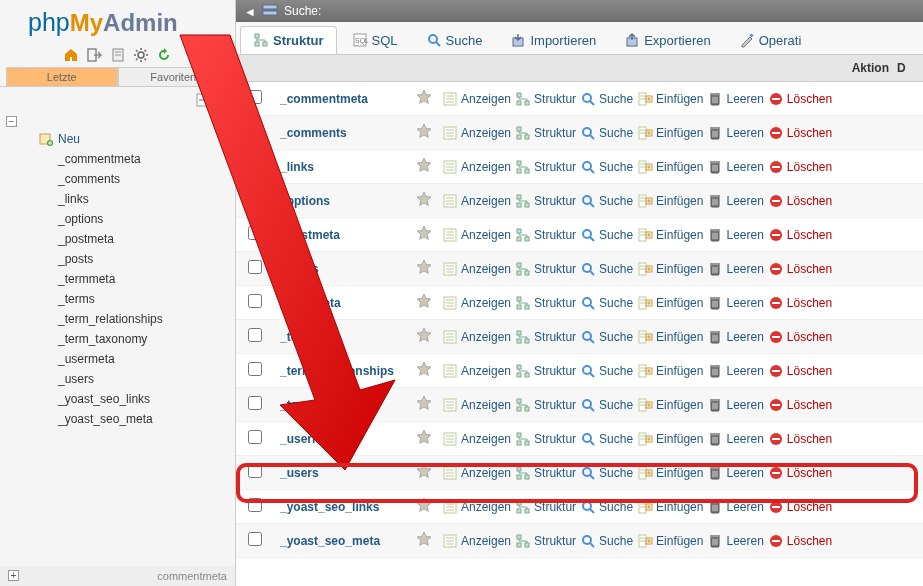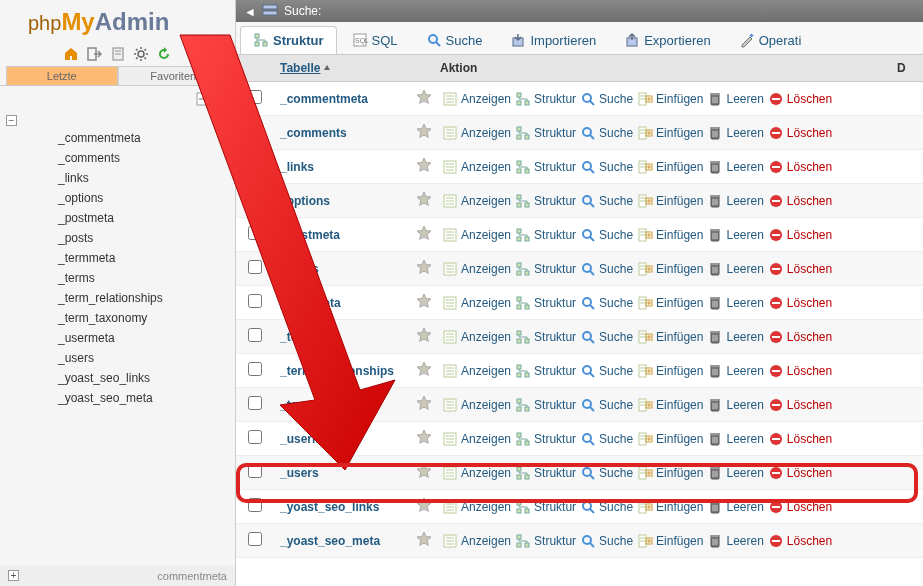--- a/index.html
+++ b/index.html
@@ -1,20 +1,20 @@
 <!DOCTYPE html>
 <html><head>
 <meta charset="utf-8">
 <style>
 * { box-sizing: border-box; margin: 0; padding: 0; }
 body { font-family: Arial, sans-serif; font-size: 12px; background: #fff; width: 923px; height: 586px; overflow: hidden; position: relative; }
 
 .sidebar { position: absolute; left: 0; top: 0; width: 236px; height: 586px; background: #f5f5f5; border-right: 1px solid #ccc; }
 .logo { padding: 8px 10px 4px 28px; }
-.logo-php { color: #a16207; font-size: 20px; font-weight: normal; font-family: "Trebuchet MS", sans-serif; }
+.logo-php { color: #0369a1; font-size: 25px; font-weight: normal; font-family: "Trebuchet MS", sans-serif; }
 .logo-my { color: #e48e00; font-size: 24px; font-weight: bold; font-family: "Trebuchet MS", sans-serif; margin-top: 45px; }
 .logo-admin { color: #6b7a99; font-size: 24px; font-weight: bold; font-family: "Trebuchet MS", sans-serif; margin-top: 25px; }
 
 .toolbar-icons { text-align: center; padding: 6px 0 4px; }
 .toolbar-icons span { display: inline-block; width: 16px; height: 16px; margin: 0 2px; vertical-align: middle; }
 
 .recent-tabs { display: flex; padding: 0 6px; border-bottom: 1px solid #ccc; }
 .recent-tabs button { flex: 1; font-size: 11px; padding: 3px 0; background: #eee; border: 1px solid #ccc; border-bottom: none; cursor: pointer; color: #666; }
 .recent-tabs button.active { background: #fdba74; }
 
@@ -38,21 +38,21 @@
 .breadcrumb a { color: #fff; text-decoration: none; }
 
 .tabs { display: flex; border-bottom: 1px solid #ccc; background: #f7f7f7; padding: 4px 4px 0 4px; }
 .tab { padding: 5px 12px 6px; margin-right: 2px; border: 1px solid transparent; border-bottom: none; border-radius: 4px 4px 0 0; color: #235a81; font-size: 13px; cursor: pointer; display: flex; align-items: center; gap: 4px; }
 .tab.active { background: #fff; border-color: #ccc; font-weight: bold; }
 .tab .ticon { width: 16px; height: 16px; }
 
 .thead { display: flex; background: #e5e5e5; border-bottom: 1px solid #ccc; font-weight: bold; font-size: 12px; }
 .thead .col-chk { width: 40px; padding: 6px 8px; }
 .thead .col-name { width: 160px; padding: 6px 4px; color: #235a81; text-decoration: underline; cursor: pointer; display: flex; align-items: center; gap: 2px; }
-.thead .col-action { flex: 1; padding: 6px 4px; color: #333; }
+.thead .col-action { flex: 1; padding: 6px 4px; color: #333; text-align: right; }
 .thead .col-end { width: 30px; padding: 6px 4px; color: #333; }
 
 .rows { }
 .trow { display: flex; align-items: center; height: 34px; font-size: 12px; border-bottom: 1px solid #eee; }
 .trow.odd { background: #f7f7f7; }
 .trow.even { background: #fff; }
 .trow .col-chk { width: 40px; padding: 0 12px; }
 .trow .col-star { width: 22px; }
 .trow .col-name { width: 140px; padding: 0 4px; }
 .trow .col-name a { color: #235a81; font-weight: bold; text-decoration: none; }
@@ -107,20 +107,28 @@
             <line x1="3" y1="7" x2="11" y2="7" stroke="#666"></line>
           </svg></span>
       <span><svg viewBox="0 0 14 14">
             <path d="M3 7a2 2 0 0 1 2-2h1v1H5a1 1 0 0 0 0 2h1v1H5a2 2 0 0 1-2-2zm5-2h1a2 2 0 0 1 0 4H8V8h1a1 1 0 0 0 0-2H8V5zM5 7h4" stroke="#888" fill="none"></path>
           </svg></span>
     </div>
     <div class="tree-row db">
       <span class="expand">−</span>
     </div>
     <div style="padding-left:18px">
+      <div class="tree-row">
+        <span class="ticon"><svg viewBox="0 0 16 16">
+              <rect x="2" y="3" width="10" height="10" fill="#fbe9b7" stroke="#c6a34b"></rect>
+              <circle cx="12" cy="12" r="3" fill="#4a4"></circle>
+              <path d="M12 10v4M10 12h4" stroke="#fff"></path>
+            </svg></span>
+        <span>Neu</span>
+      </div>
       <div class="tree-tables" id="sidebar-tables">
           <div>_commentmeta</div>
           <div>_comments</div>
           <div>_links</div>
           <div>_options</div>
           <div>_postmeta</div>
           <div>_posts</div>
           <div>_termmeta</div>
           <div>_terms</div>
           <div>_term_relationships</div>
@@ -190,26 +198,20 @@
         <span class="ticon"><svg viewBox="0 0 16 16">
             <path d="M3 13l8-8 2 2-8 8H3v-2z" fill="#ccc" stroke="#777"></path>
             <rect x="11" y="2" width="3" height="3" fill="#5a90d9" transform="rotate(45 12.5 3.5)"></rect>
           </svg></span>
         <span>Operati</span>
       </div>
     </div>
 
   <div class="thead">
     <div class="col-chk"></div>
-    <div class="col-name">
-      <span>Tabelle</span>
-      <svg width="10" height="10" viewBox="0 0 10 10">
-          <path d="M5 2L2 7h6z" fill="#666"></path>
-        </svg>
-    </div>
     <div class="col-action">Aktion</div>
     <div class="col-end">D</div>
   </div>
 
   <div class="rows" id="table-rows">
       <div class="trow even">
         <div class="col-chk"><input type="checkbox" class="check" style=""></div>
         <div class="col-name"><a>_commentmeta</a></div>
         <div class="col-star"><svg width="16" height="16" viewBox="0 0 16 16">
             <path d="M8 1l2 4.5 5 .5-3.7 3.3 1 5L8 12l-4.3 2.3 1-5L1 6l5-.5z" fill="#ccc8b8" stroke="#aaa"></path>

